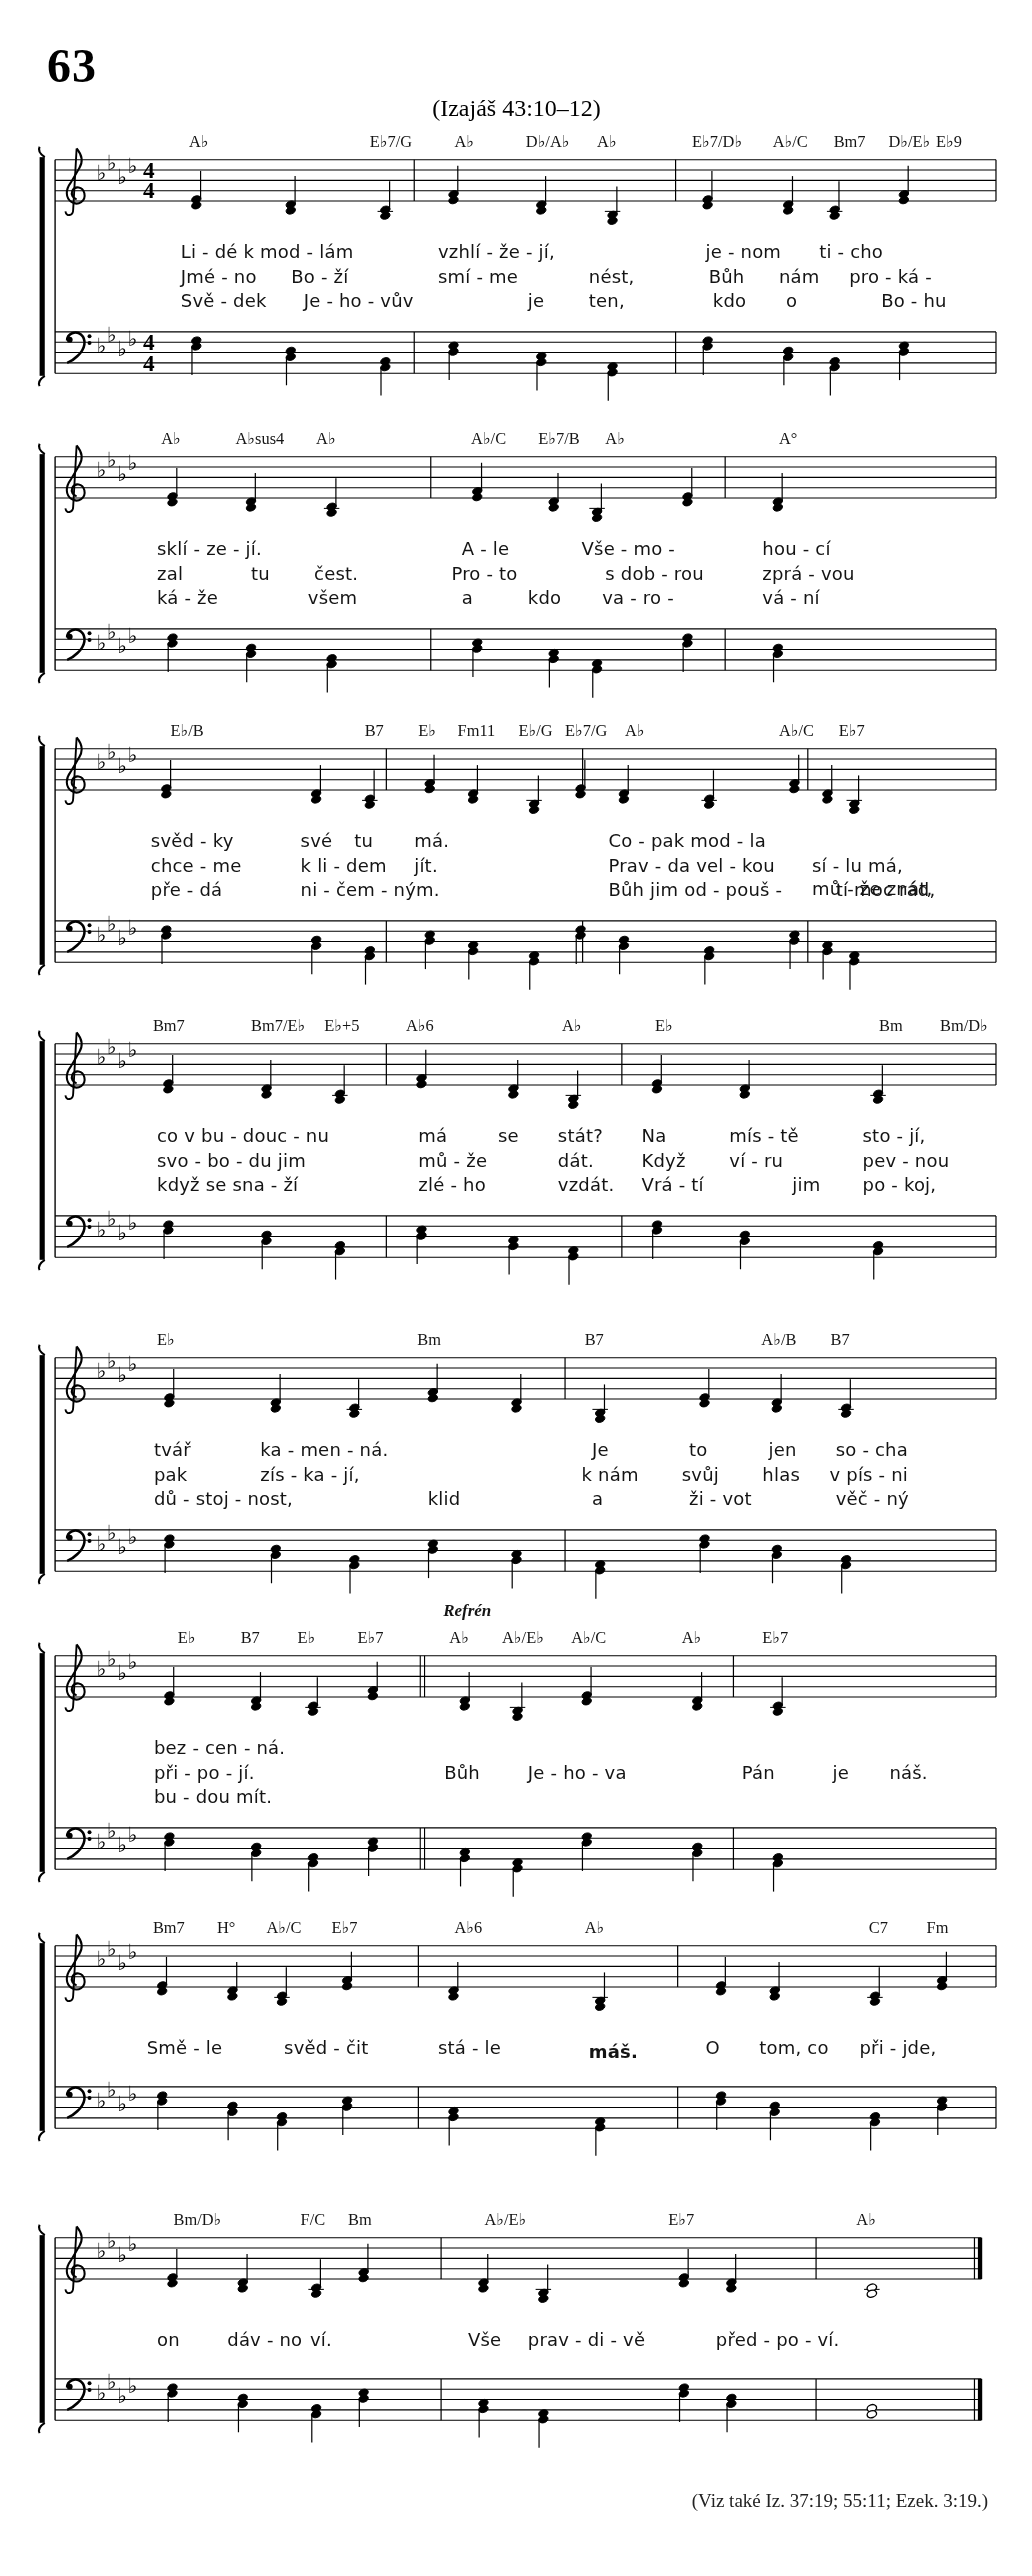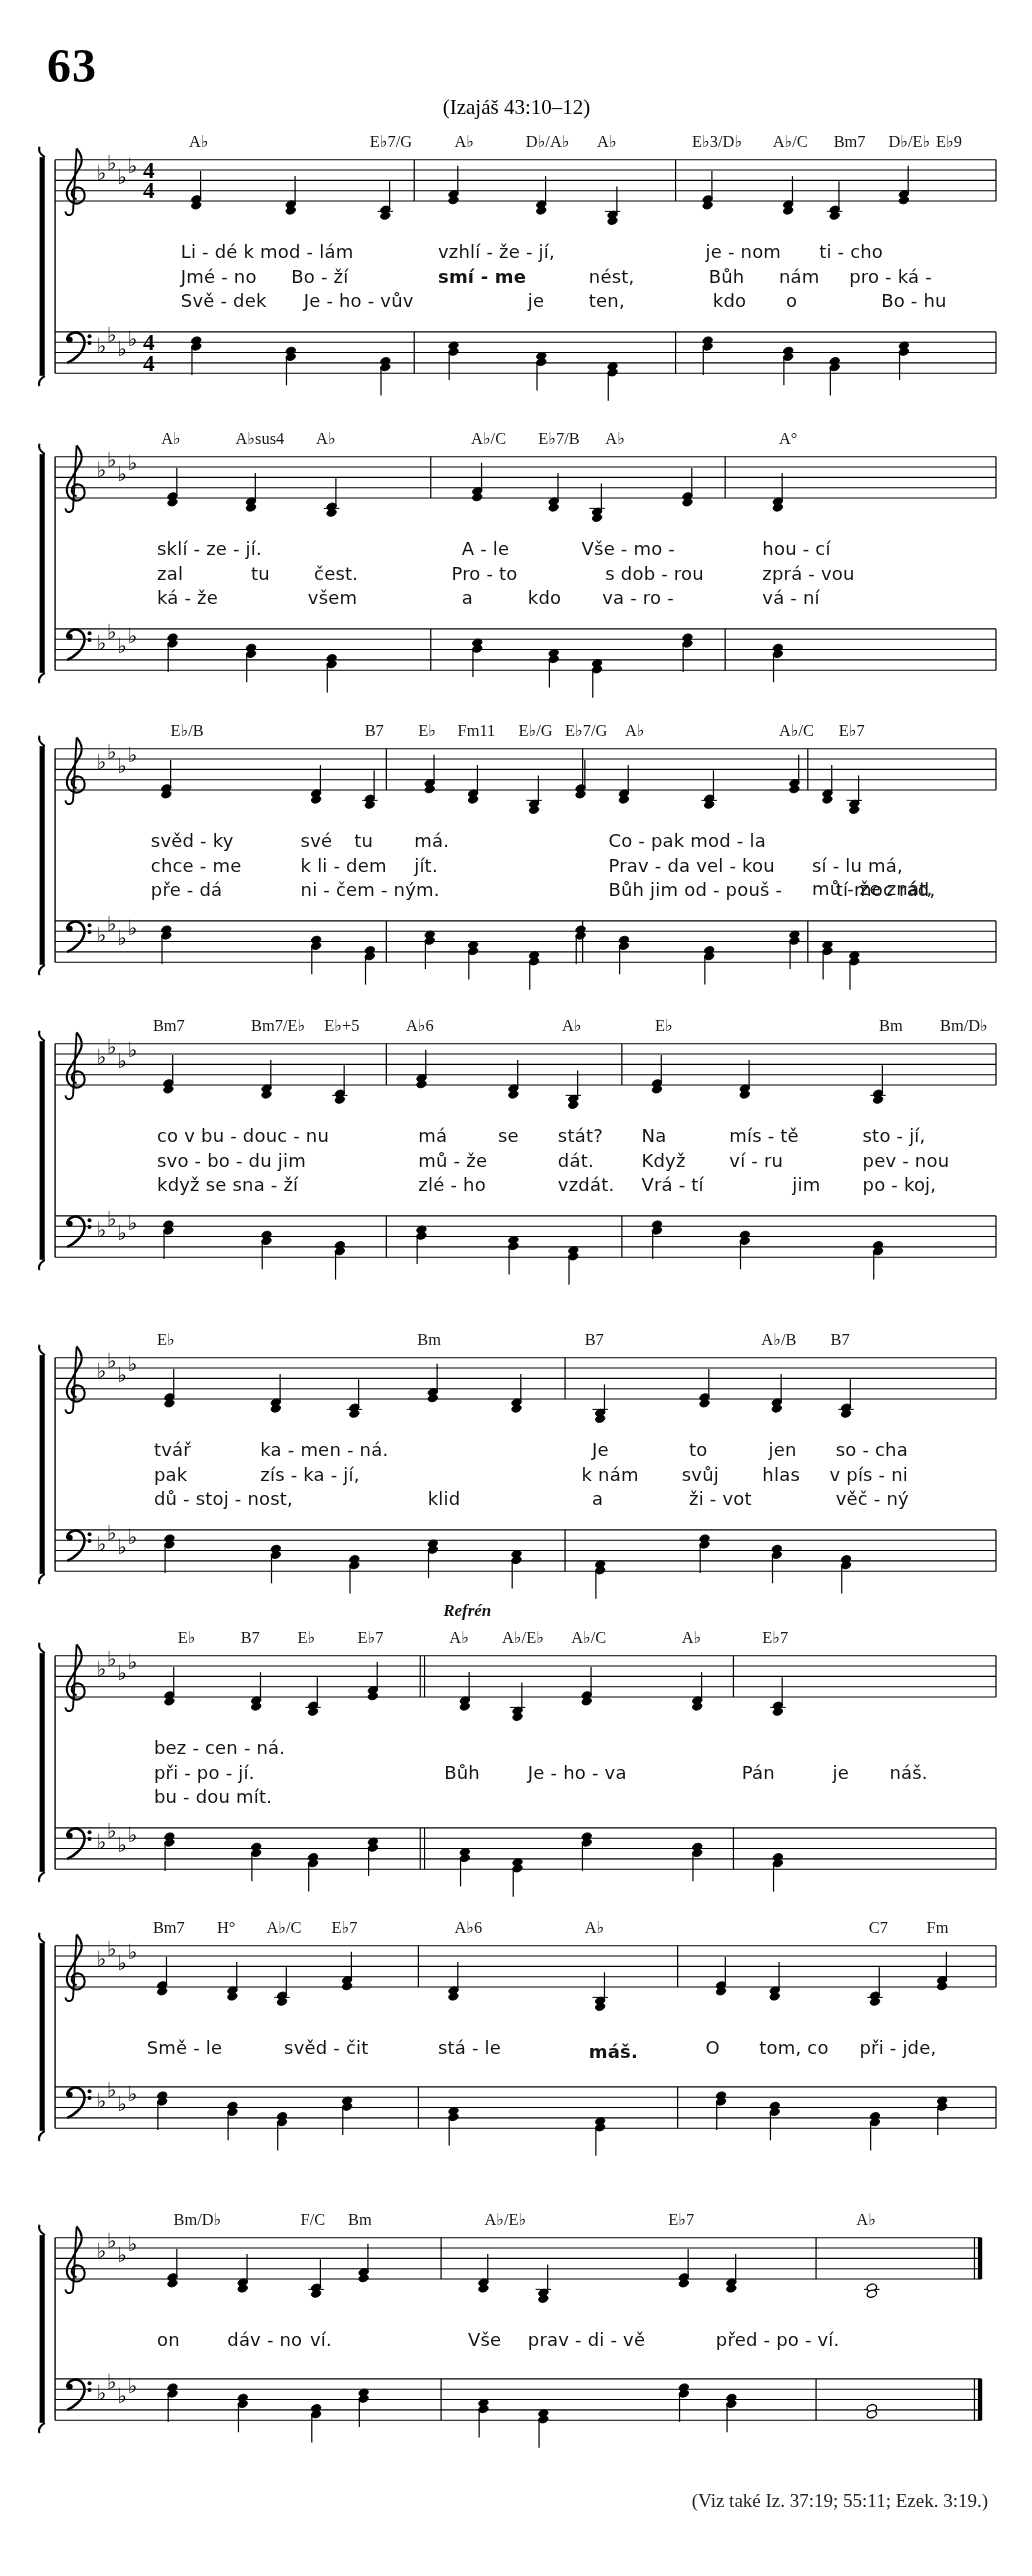--- a/index.html
+++ b/index.html
@@ -12,21 +12,21 @@
   .song-number{
     position:absolute;left:47px;top:38px;
     font-size:48px;font-weight:bold;letter-spacing:0.9px;
   }
   .song-title{
     position:absolute;left:0;right:0;top:41px;text-align:center;
     font-size:40px;font-weight:bold;font-style:italic;
   }
   .song-scripture{
     position:absolute;left:0;right:0;top:95px;text-align:center;
-    font-size:21px;
+    font-size:24px;
   }
   .score{position:absolute;left:0;top:0;width:1033px;height:2576px;}
   .system{position:absolute;left:0;width:1033px;}
   .system svg{position:absolute;left:0;top:0;overflow:visible;}
   .chord{
     position:absolute;top:0;white-space:nowrap;
     font-family:"Liberation Serif","DejaVu Serif","DejaVu Sans",serif;
     font-size:16.4px;color:#151515;
   }
   .refrain-label{
@@ -49,32 +49,32 @@
 <div class="page">
   <div class="song-number">63</div>
   <div class="song-scripture">(Izajáš 43:10–12)</div>
   <div class="score" id="score">
       <div class="system" style="top: 132px; height: 281px;">
         <div class="chord" style="left: 18.3%;">A♭</div>
         <div class="chord" style="left: 35.8%;">E♭7/G</div>
         <div class="chord" style="left: 44%;">A♭</div>
         <div class="chord" style="left: 50.9%;">D♭/A♭</div>
         <div class="chord" style="left: 57.8%;">A♭</div>
-        <div class="chord" style="left: 67%;">E♭3/D♭</div>
+        <div class="chord" style="left: 67%;">E♭7/D♭</div>
         <div class="chord" style="left: 74.8%;">A♭/C</div>
         <div class="chord" style="left: 80.7%;">Bm7</div>
         <div class="chord" style="left: 86%;">D♭/E♭</div>
         <div class="chord" style="left: 90.6%;">E♭9</div>
         <div class="lyric-seg" style="left: 17.5%; top: 109px;">Li - dé k mod - lám</div>
         <div class="lyric-seg" style="left: 42.4%; top: 109px;">vzhlí - že - jí,</div>
         <div class="lyric-seg" style="left: 68.3%; top: 109px;">je - nom</div>
         <div class="lyric-seg" style="left: 79.3%; top: 109px;">ti - cho</div>
         <div class="lyric-seg" style="left: 17.5%; top: 134px;">Jmé - no</div>
         <div class="lyric-seg" style="left: 28.2%; top: 134px;">Bo - ží</div>
-        <div class="lyric-seg" style="left: 42.4%; top: 134px; font-weight: bold;">smí - me</div>
+        <div class="lyric-seg" style="left: 42.4%; top: 134px;">smí - me</div>
         <div class="lyric-seg" style="left: 57%; top: 134px;">nést,</div>
         <div class="lyric-seg" style="left: 68.6%; top: 134px;">Bůh</div>
         <div class="lyric-seg" style="left: 75.4%; top: 134px;">nám</div>
         <div class="lyric-seg" style="left: 82.2%; top: 134px;">pro - ká -</div>
         <div class="lyric-seg" style="left: 17.5%; top: 158px;">Svě - dek</div>
         <div class="lyric-seg" style="left: 29.4%; top: 158px;">Je - ho - vův</div>
         <div class="lyric-seg" style="left: 51.1%; top: 158px;">je</div>
         <div class="lyric-seg" style="left: 57%; top: 158px;">ten,</div>
         <div class="lyric-seg" style="left: 69%; top: 158px;">kdo</div>
         <div class="lyric-seg" style="left: 76.1%; top: 158px;">o</div>

